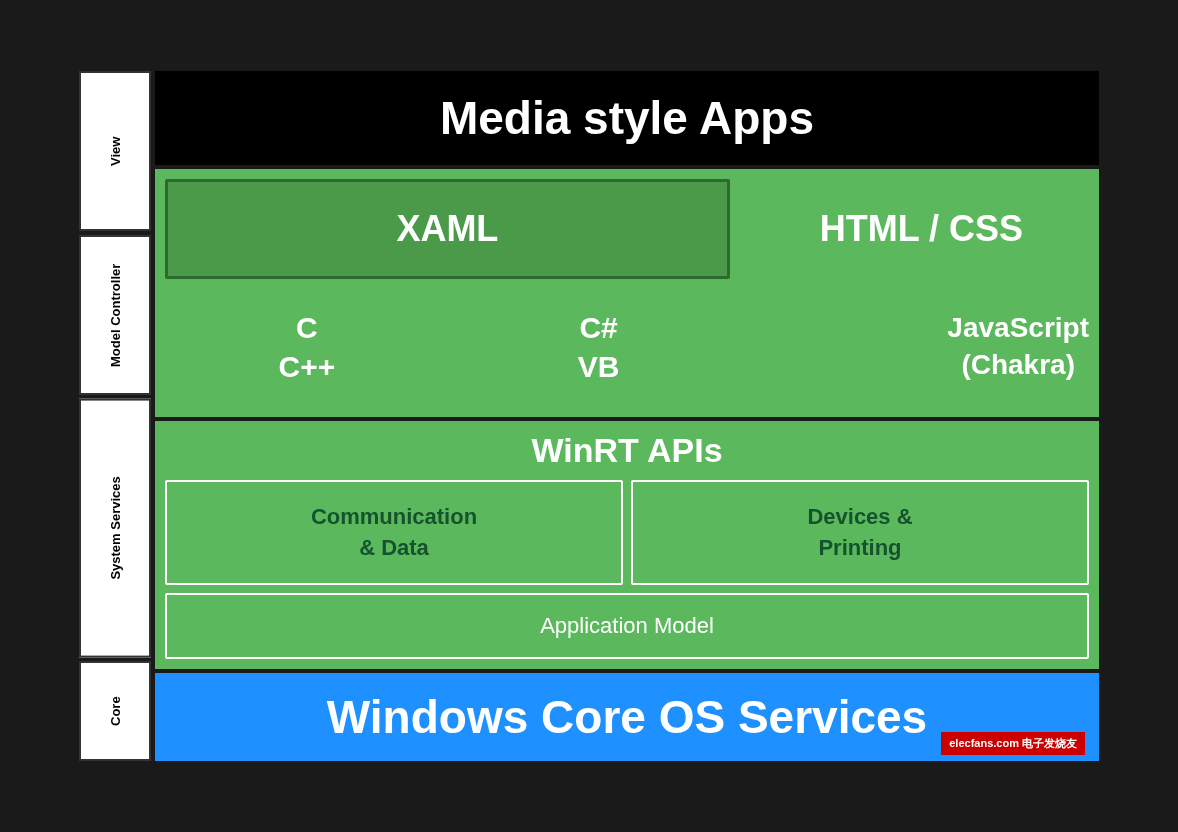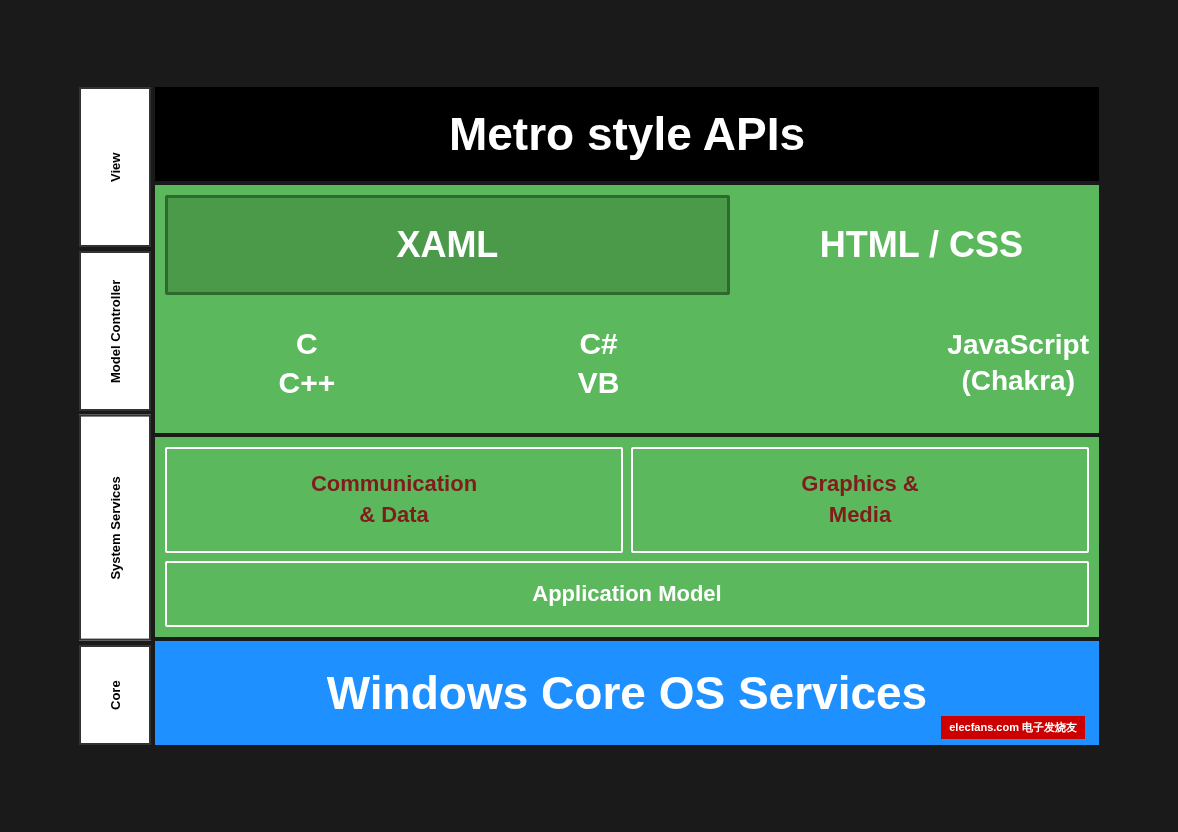--- a/index.html
+++ b/index.html
@@ -172,50 +172,50 @@
     .winrt-boxes {
       display: flex;
       flex-direction: row;
       gap: 8px;
       margin-bottom: 8px;
     }
     .winrt-box {
       flex: 1;
       background: #5cb85c;
       border: 2px solid #ffffff;
-      color: #7f1d1d;
+      color: #14532d;
       font-size: 22px;
       font-weight: bold;
       display: flex;
       align-items: center;
       justify-content: center;
       text-align: center;
       padding: 20px 10px;
       line-height: 1.4;
       border-radius: 2px;
     }
     .app-model-box {
       background: #5cb85c;
       border: 2px solid #ffffff;
       color: #ffffff;
       font-size: 22px;
-      font-weight: bold;
+      font-weight: normal;
       text-align: center;
       padding: 18px;
       border-radius: 2px;
     }
     
     .core-section {
       background: #1e90ff;
       color: #ffffff;
       text-align: center;
       font-size: 46px;
       font-weight: bold;
       padding: 28px 0;
-      height: 104px;
+      height: 88px;
       display: flex;
       align-items: center;
       justify-content: center;
     }
     
     .watermark {
       position: absolute;
       bottom: 16px;
       right: 24px;
       background: #cc0000;
@@ -246,21 +246,21 @@
           <span>System Services</span>
         </div>
         <div class="left-label core-label">
           <span>Core</span>
         </div>
       </div>
 
       <div class="right-content">
 
         <div class="metro-header">
-          <span>Metro style APIs</span>
+          <span>Media style Apps</span>
         </div>
 
         <div class="green-section">
 
           <div class="view-row">
             <div class="xaml-box">
               <span>XAML</span>
             </div>
             <div class="html-css-box">
               <span>HTML / CSS</span>
@@ -277,28 +277,31 @@
 VB</span>
             </div>
             <div class="javascript-box">
               <span style="white-space:pre-line;">JavaScript
 (Chakra)</span>
             </div>
           </div>
         </div>
 
         <div class="winrt-section">
+          <div class="winrt-title">
+            <span>WinRT APIs</span>
+          </div>
           <div class="winrt-boxes">
             <div class="winrt-box">
               <span style="white-space:pre-line;">Communication
 &amp; Data</span>
             </div>
             <div class="winrt-box">
-              <span style="white-space:pre-line;">Graphics &amp;
-Media</span>
+              <span style="white-space:pre-line;">Devices &amp;
+Printing</span>
             </div>
           </div>
           <div class="app-model-box">
             <span>Application Model</span>
           </div>
         </div>
 
         <div class="core-section">
           <span>Windows Core OS Services</span>
         </div>

